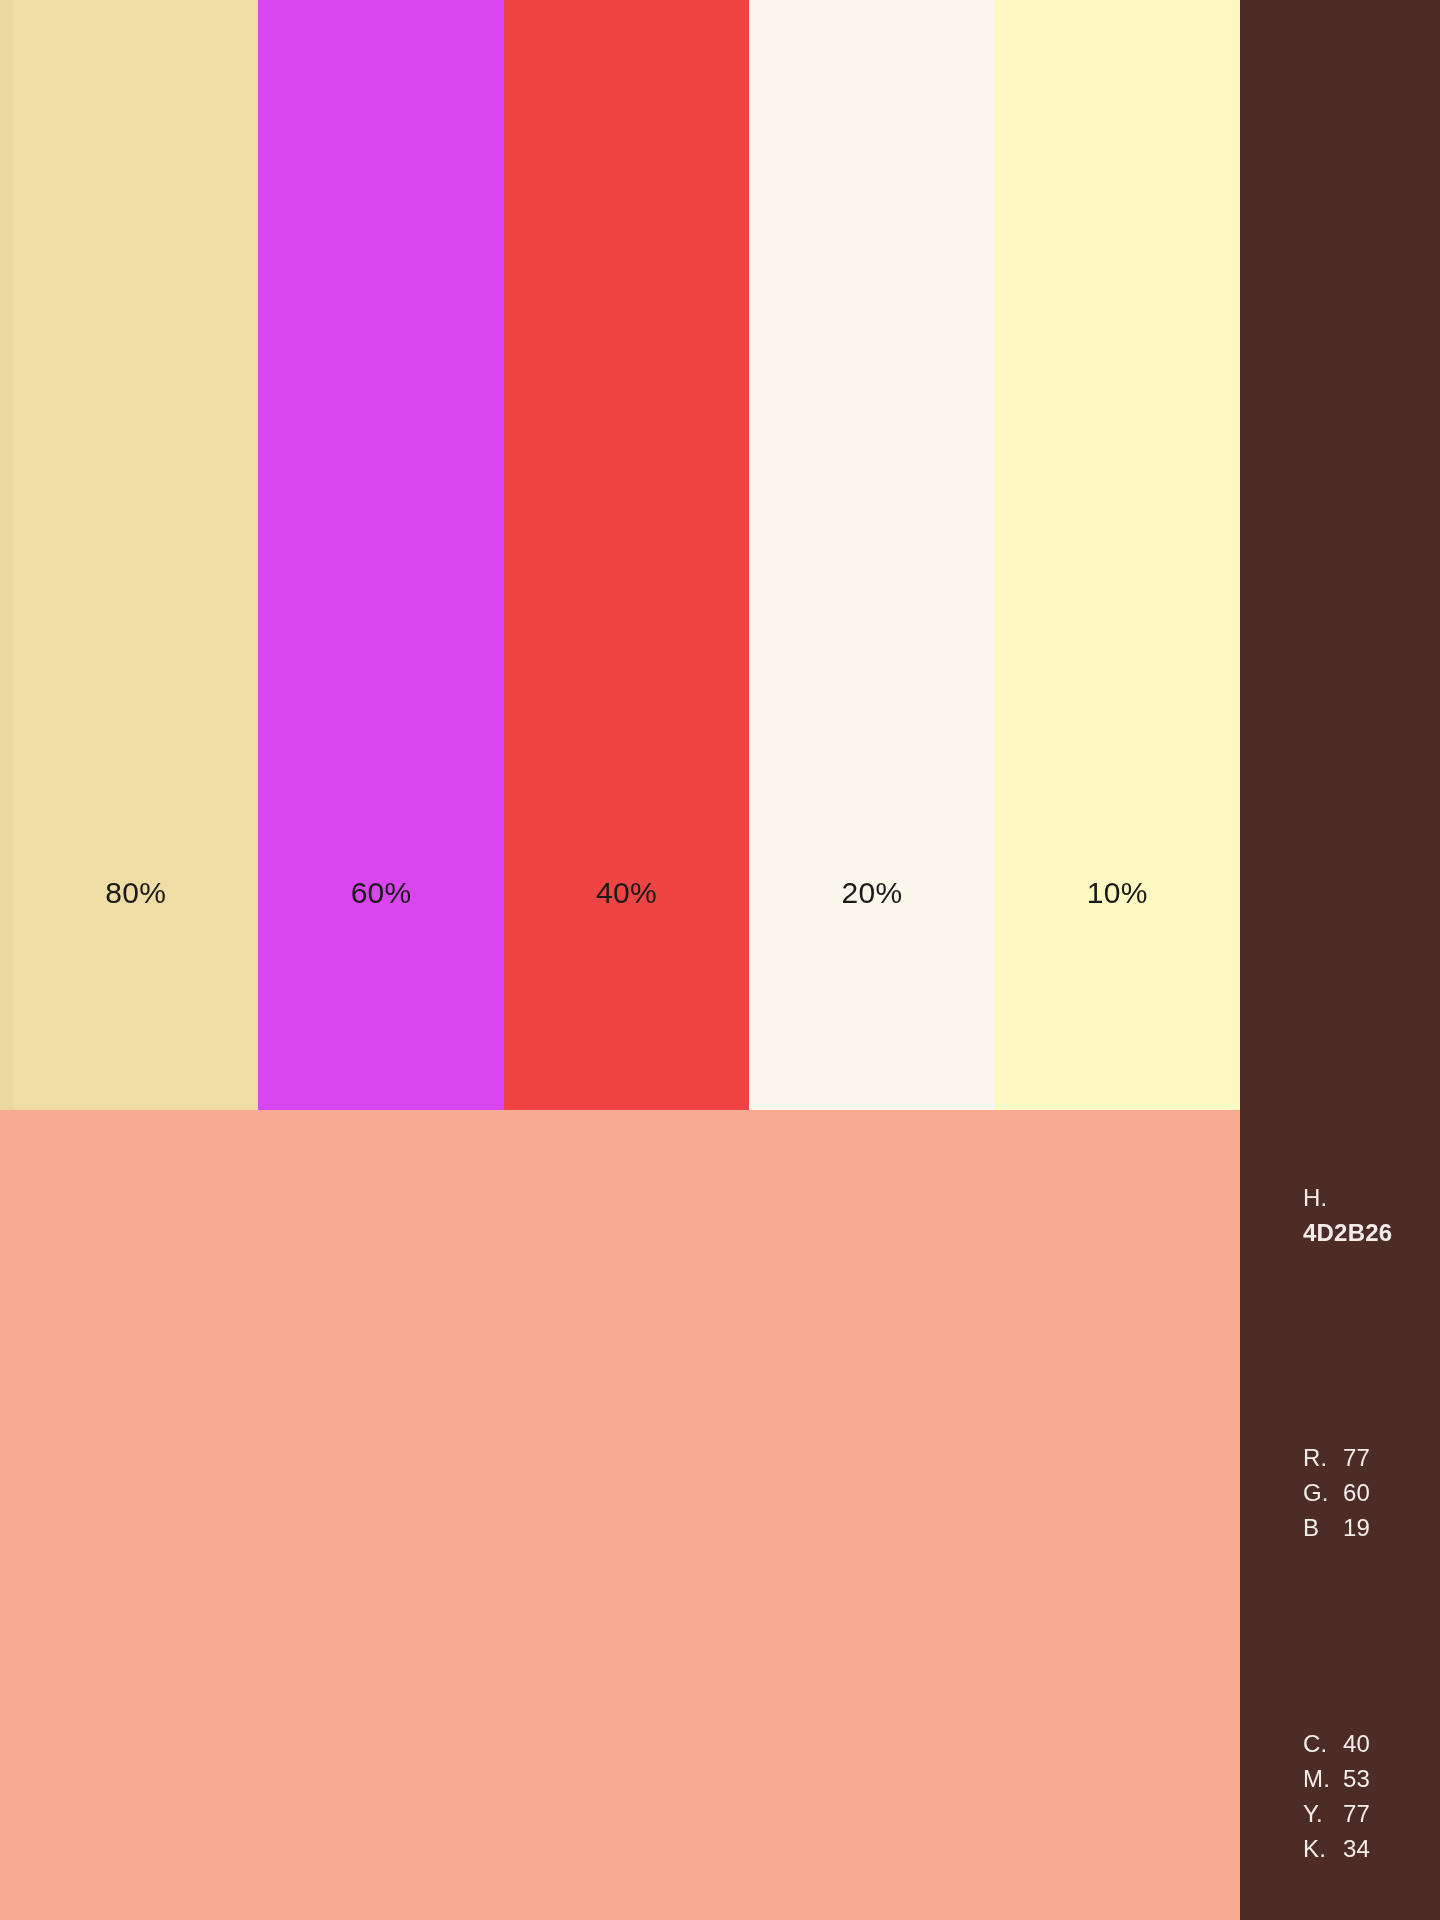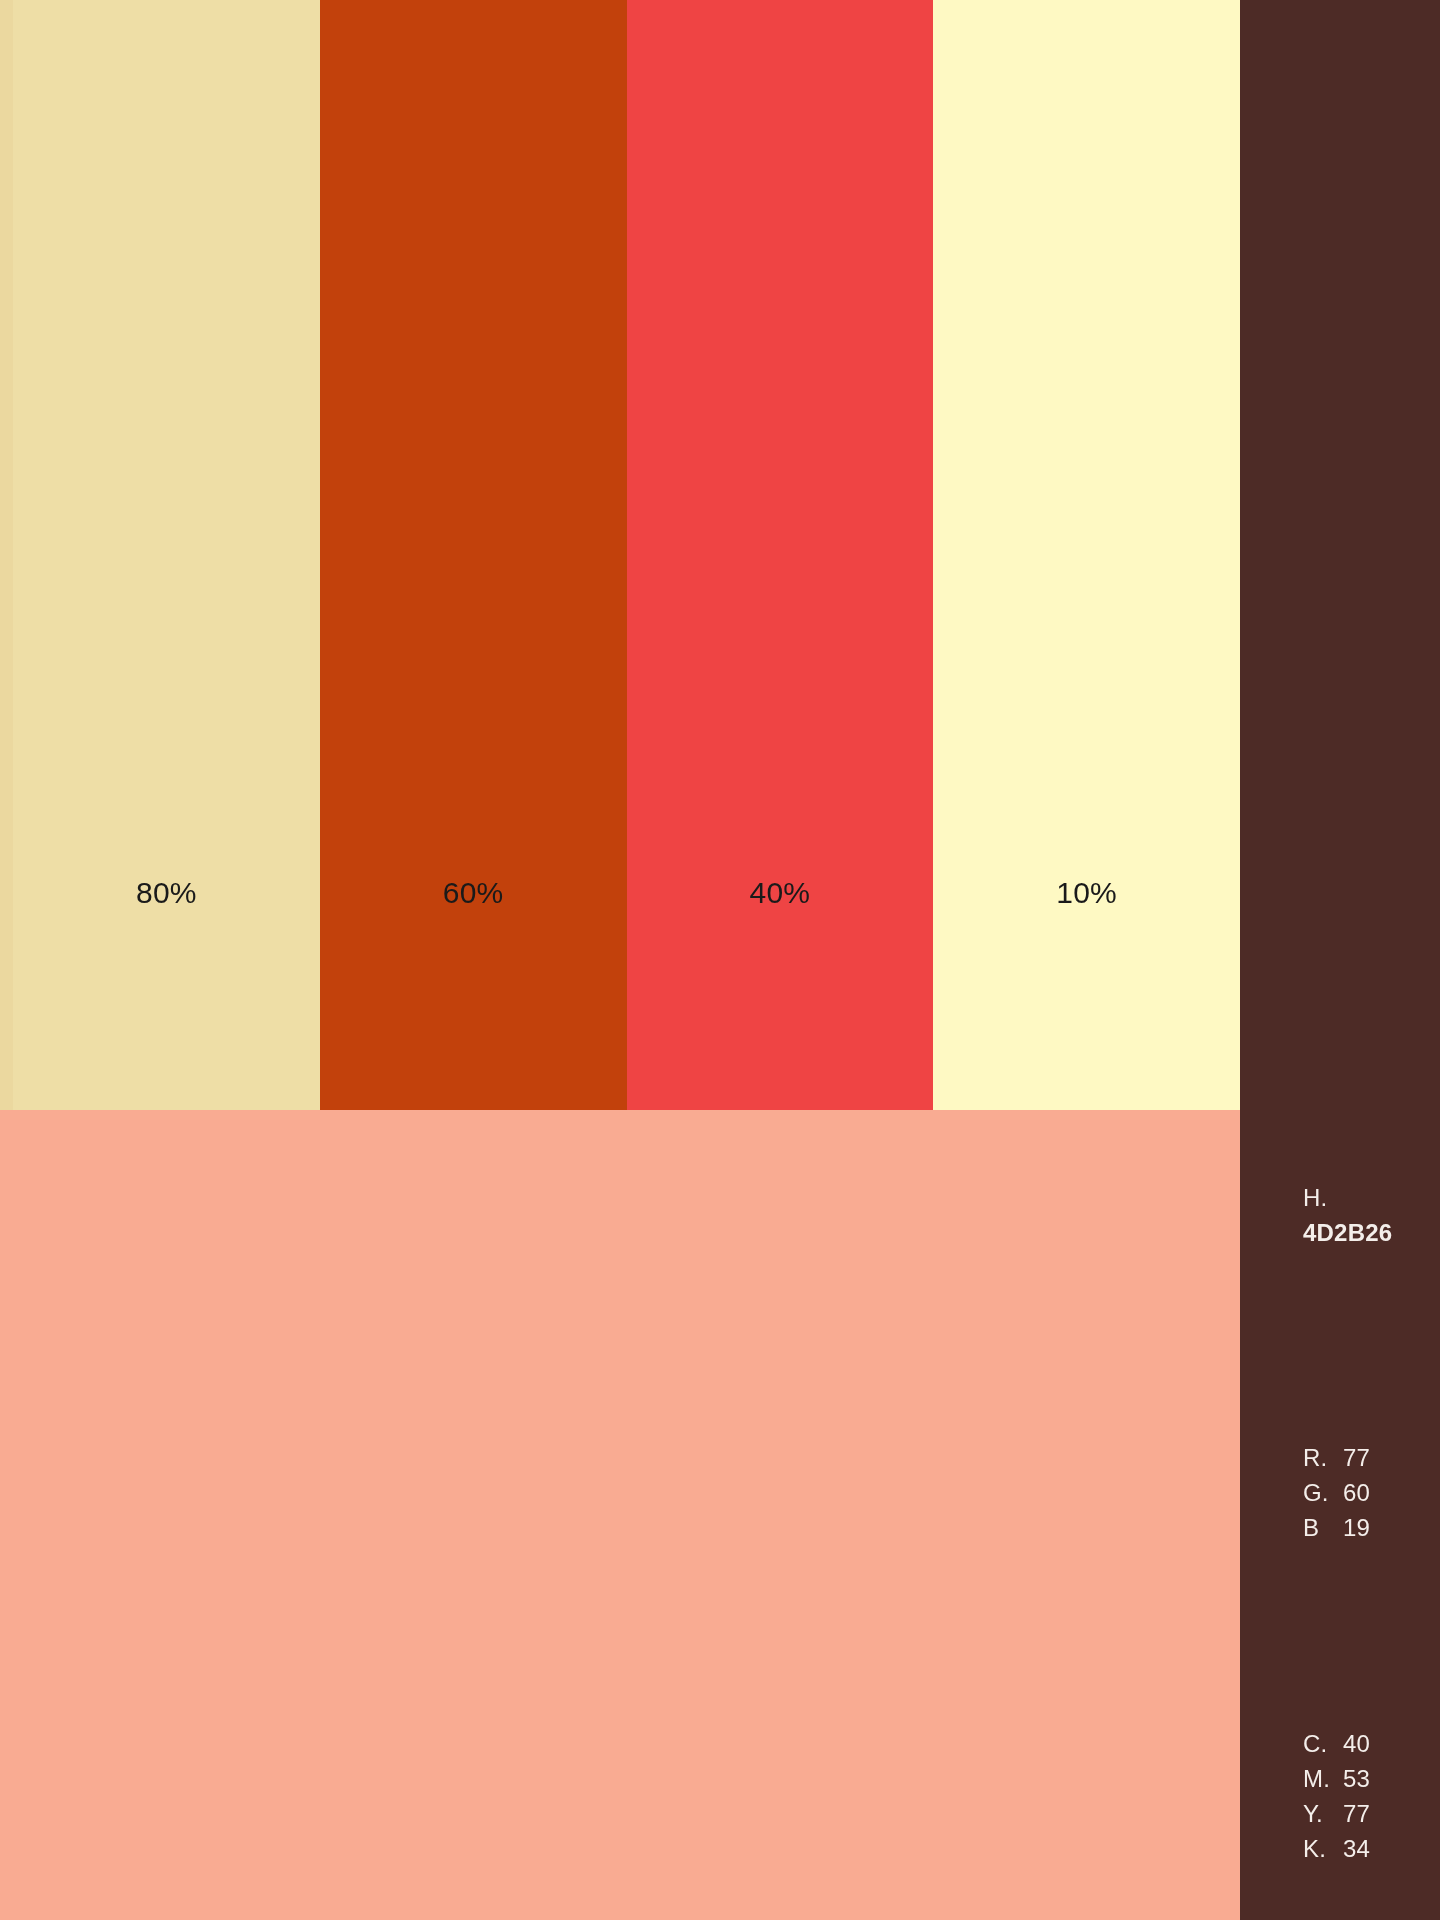--- a/index.html
+++ b/index.html
@@ -135,28 +135,31 @@
   <div class="tint-row">
 
     <div class="tint-swatch edge-sliver" style="background-color: rgb(235, 216, 159);">
       <span class="tint-label"></span>
     </div>
 
     <div class="tint-swatch main" style="background-color: rgb(238, 222, 166);">
       <span class="tint-label">80%</span>
     </div>
 
-    <div class="tint-swatch main" style="background-color: #c2410c;">
+    <div class="tint-swatch main" style="background-color: #d946ef;">
       <span class="tint-label">60%</span>
     </div>
 
     <div class="tint-swatch main" style="background-color: #ef4444;">
       <span class="tint-label">40%</span>
     </div>
 
+    <div class="tint-swatch main" style="background-color: rgb(251, 247, 236);">
+      <span class="tint-label">20%</span>
+    </div>
 
     <div class="tint-swatch main" style="background-color: #fef9c3;">
       <span class="tint-label">10%</span>
     </div>
 
   </div>
 
   <div class="fulltone-block" style="background-color: rgb(249, 171, 146);"></div>
 
   <div class="info-panel" style="background-color: rgb(77, 43, 38); color: rgb(244, 238, 234);">

